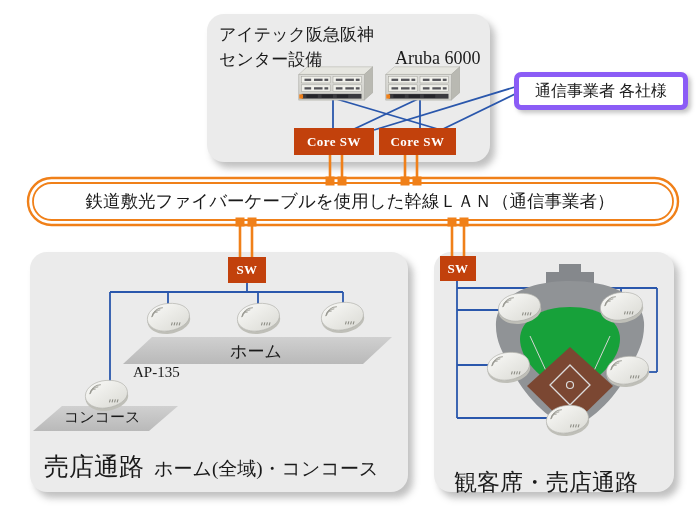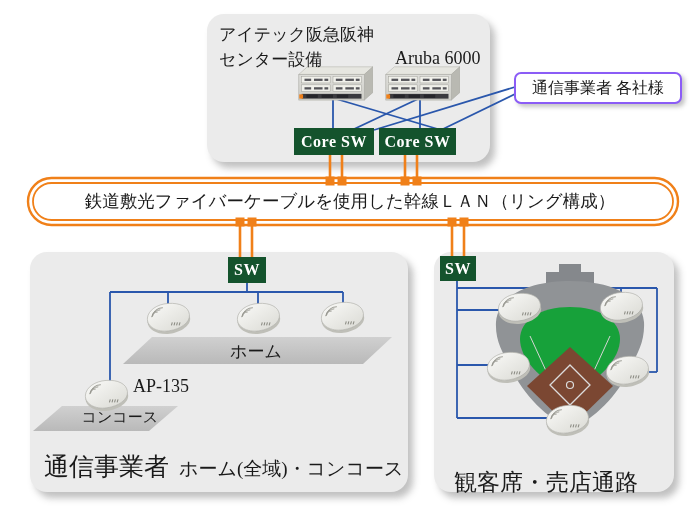--- a/index.html
+++ b/index.html
@@ -4,36 +4,36 @@
 <style>
   html,body{margin:0;padding:0;background:#fff;}
   #canvas{
     position:relative;width:700px;height:510px;background:#ffffff;overflow:hidden;
     font-family:Liberation Serif, serif;color:#1a1a1a;padding-left:35px;
   }
   .panel{position:absolute;background:#ebebeb;border-radius:17px;
          box-shadow:5px 6px 7px rgba(90,90,90,.38);z-index:0;}
   #wires{position:absolute;left:0;top:0;z-index:1;pointer-events:none;}
   .lbl{position:absolute;z-index:2;white-space:nowrap;}
-  .blue-box{position:absolute;z-index:2;background:#14532d;color:#fff;
+  .blue-box{position:absolute;z-index:2;background:#c2410c;color:#fff;
             display:flex;align-items:center;justify-content:center;
-            font-weight:bold;font-size:16px;letter-spacing:.5px;}
+            font-weight:bold;font-size:13px;letter-spacing:.5px;}
   #facility-title{left:219px;top:22px;font-size:17px;line-height:25px;}
   #aruba-label{left:371px;top:48px;font-size:18px;margin-left:24px;}
   #core-sw-1{left:294px;top:128px;width:80px;height:27px;}
   #core-sw-2{left:379px;top:128px;width:77px;height:27px;}
   #carriers-callout{left:514px;top:72px;width:164px;height:28px;background:#fff;
-      border:2px solid #8b5cf6;border-radius:7px;box-shadow:3px 3px 4px rgba(90,90,90,.35);
+      border:5px solid #8b5cf6;border-radius:7px;box-shadow:3px 3px 4px rgba(90,90,90,.35);
       display:flex;align-items:center;justify-content:center;font-size:16px;z-index:2;position:absolute;}
   #ring-label{left:40px;top:189px;width:620px;text-align:center;font-size:17.5px;}
   #sw-left{left:228px;top:257px;width:38px;height:26px;}
   #sw-right{left:440px;top:256px;width:36px;height:25px;}
   #platform-home-label{left:196px;top:340px;width:120px;text-align:center;font-size:17px;}
-  #concourse-label{left:64px;top:408px;width:94px;text-align:right;font-size:15px;}
-  #ap135-label{left:133px;top:376px;font-size:18px;}
+  #concourse-label{left:64px;top:408px;width:94px;text-align:left;font-size:15px;}
+  #ap135-label{left:133px;top:364px;font-size:15px;}
   .title-row{display:flex;align-items:baseline;gap:10px;}
   #stations-title{left:44px;top:450px;}
   #stations-title .big{font-size:25px;}
   #stations-title .small{font-size:19px;}
   #stadium-title{left:447px;top:440px;font-size:23px;}
   #stadium-subtitle{left:454px;top:467px;font-size:23px;}
 </style>
 </head>
 <body>
 
@@ -198,29 +198,29 @@
     <div>アイテック阪急阪神</div>
     <div>センター設備</div>
   </div>
   <div class="lbl" id="aruba-label">Aruba 6000</div>
 
   <div class="blue-box" id="core-sw-1">Core SW</div>
   <div class="blue-box" id="core-sw-2">Core SW</div>
 
   <div id="carriers-callout">通信事業者 各社様</div>
 
-  <div class="lbl" id="ring-label">鉄道敷光ファイバーケーブルを使用した幹線ＬＡＮ（リング構成）</div>
+  <div class="lbl" id="ring-label">鉄道敷光ファイバーケーブルを使用した幹線ＬＡＮ（通信事業者）</div>
 
   <div class="blue-box" id="sw-left">SW</div>
   <div class="blue-box" id="sw-right">SW</div>
 
   <div class="lbl" id="platform-home-label">ホーム</div>
   <div class="lbl" id="concourse-label">コンコース</div>
   <div class="lbl" id="ap135-label">AP-135</div>
 
   <div class="lbl title-row" id="stations-title">
-    <span class="big">通信事業者</span>
+    <span class="big">売店通路</span>
     <span class="small">ホーム(全域)・コンコース</span>
   </div>
 
   <div class="lbl" id="stadium-subtitle">観客席・売店通路</div>
 
 </div>
 
 </body></html>

